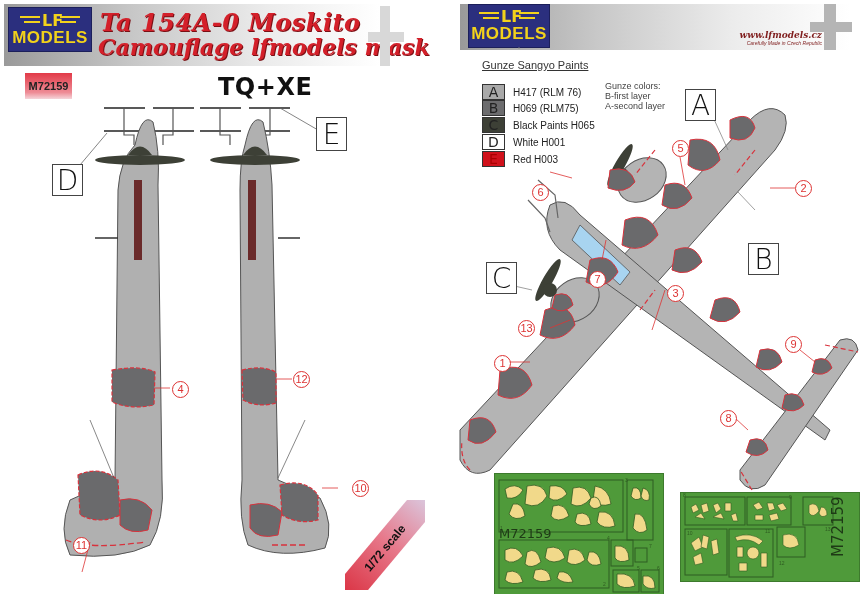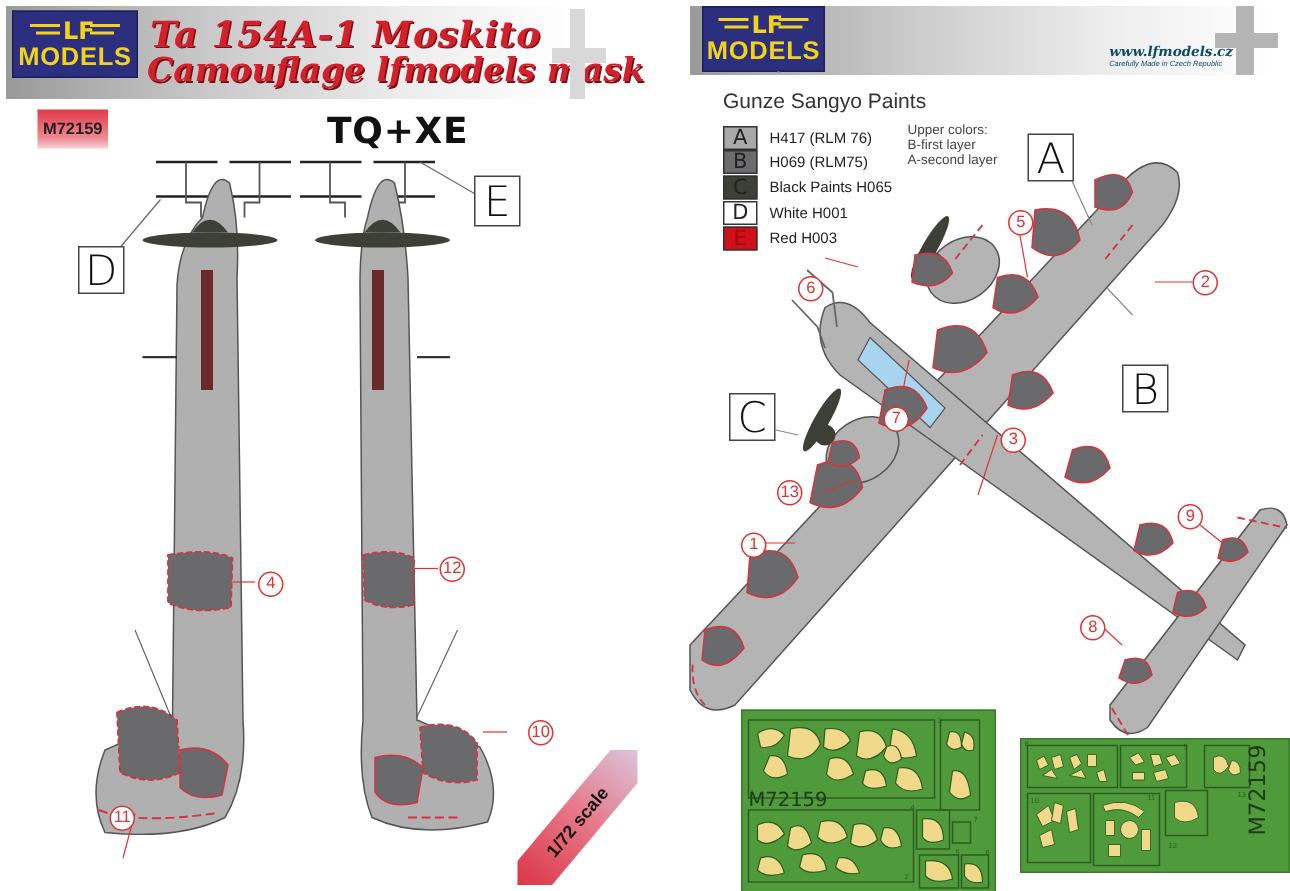--- a/index.html
+++ b/index.html
@@ -38,21 +38,21 @@
   }
 
   .title-line {
     position: absolute; color: #d4202a; font-style: italic; font-weight: bold;
     font-family: "DejaVu Serif", serif; white-space: nowrap;
     text-shadow: 1px 1px 0 #7a0f14;
   }
   .title-1 { left: 100px; top: 8px; font-size: 24px; letter-spacing: 0.5px; }
   .title-2 { left: 98px; top: 34px; font-size: 22px; }
 
-  .url-box { position: absolute; color: #0c4a6e; }
+  .url-box { position: absolute; text-align: right; color: #7f1d1d; }
   .url-box .url { font-size: 9px; font-weight: bold; font-style: italic; font-family: "DejaVu Serif", serif; }
   .url-box .made { font-size: 5px; font-style: italic; }
 
   .cross { position: absolute; }
   .cross .v, .cross .h { position: absolute; background: #b5b5b5; }
 
   .code-badge {
     position: absolute; left: 25px; top: 73px; width: 47px; height: 26px;
     background: linear-gradient(180deg, #e23a48 0%, #ee8c96 75%, #f5d5da 100%);
     font-size: 11px; font-weight: bold; color: #222;
@@ -83,21 +83,21 @@
     position: absolute; left: 345px; top: 500px; width: 80px; height: 90px; overflow: hidden;
   }
   .scale-ribbon .band {
     position: absolute; left: -30px; top: 34px; width: 140px; height: 28px;
     transform: rotate(-50deg);
     background: linear-gradient(90deg, #d92a3a 0%, #e77a8c 55%, #d9cfe6 100%);
     display: flex; align-items: center; justify-content: center;
   }
   .scale-ribbon .band span { font-size: 12px; font-weight: bold; color: #111; }
 
-  .paints-title { position: absolute; left: 52px; top: 59px; font-size: 14px; color: #333; }
+  .paints-title { position: absolute; left: 52px; top: 59px; font-size: 11px; color: #333; text-decoration: underline; }
   .swatch-row { position: absolute; left: 52px; display: flex; align-items: center; }
   .swatch {
     width: 21px; height: 14px; border: 1px solid #333; margin-right: 8px;
     display: flex; align-items: center; justify-content: center;
     font-size: 14px; line-height: 14px; font-family: "DejaVu Sans", sans-serif; color: #222;
   }
   .swatch-label { font-size: 10px; color: #222; white-space: nowrap; }
   .upper-note { position: absolute; left: 175px; top: 81px; font-size: 9px; color: #444; line-height: 10px; }
 
   .mask-sheet { position: absolute; background: #4f9a3a; border: 1px solid #3d7a2d; }
@@ -113,21 +113,21 @@
     <div class="logo-wings">
       <div class="wing" style="left:0;top:3px;width:20px;"></div>
       <div class="wing" style="left:4px;top:8px;width:16px;"></div>
       <div class="wing" style="left:40px;top:3px;width:20px;"></div>
       <div class="wing" style="left:40px;top:8px;width:16px;"></div>
       <div class="logo-lf">LF</div>
     </div>
     <div class="logo-text">MODELS</div>
   </div>
 
-  <div class="title-line title-1">Ta 154A-1 Moskito</div>
+  <div class="title-line title-1">Ta 154A-0 Moskito</div>
   <div class="title-line title-2">Camouflage lfmodels mask</div>
 
   <div class="cross" style="left:368px;top:6px;width:36px;height:60px;">
     <div class="v" style="left:12px;top:0;width:10px;height:60px;background:#d8d8d8;"></div>
     <div class="h" style="left:0;top:26px;width:36px;height:10px;background:#d8d8d8;"></div>
   </div>
 
   <div class="code-badge">M72159</div>
   <div class="registration">TQ+XE</div>
 
@@ -241,21 +241,21 @@
   <div class="swatch-row" style="top:134px;">
     <div class="swatch" style="background:#ffffff;">D</div>
     <div class="swatch-label">White H001</div>
   </div>
   <div class="swatch-row" style="top:151px;">
     <div class="swatch" style="background:#d0111b;color:#a00;">E</div>
     <div class="swatch-label">Red H003</div>
   </div>
 
   <div class="upper-note">
-    <div>Upper colors:</div>
+    <div>Gunze colors:</div>
     <div>B-first layer</div>
     <div>A-second layer</div>
   </div>
 
   <svg class="art" width="430" height="594">
 
     <path d="M30 430 L320 120 Q340 100 355 115 Q360 130 345 150 L60 470 Q40 480 30 460 Z" fill="#b4b4b4" stroke="#555" stroke-width="1"></path>
 
     <path d="M120 205 Q135 195 150 215 L400 430 L395 440 L130 250 Q110 230 120 205 Z" fill="#b4b4b4" stroke="#555" stroke-width="1"></path>
 

